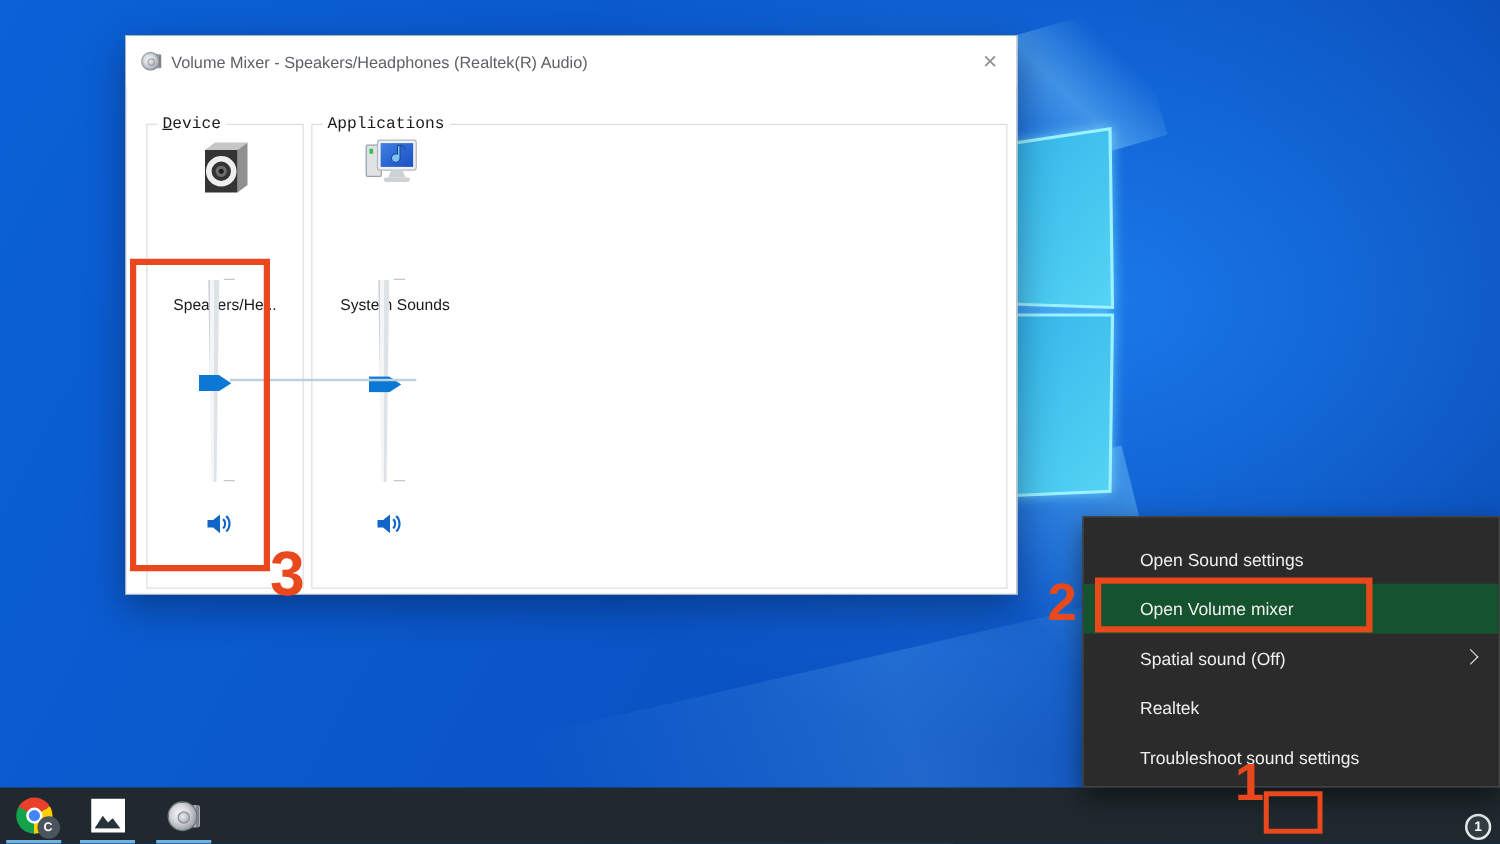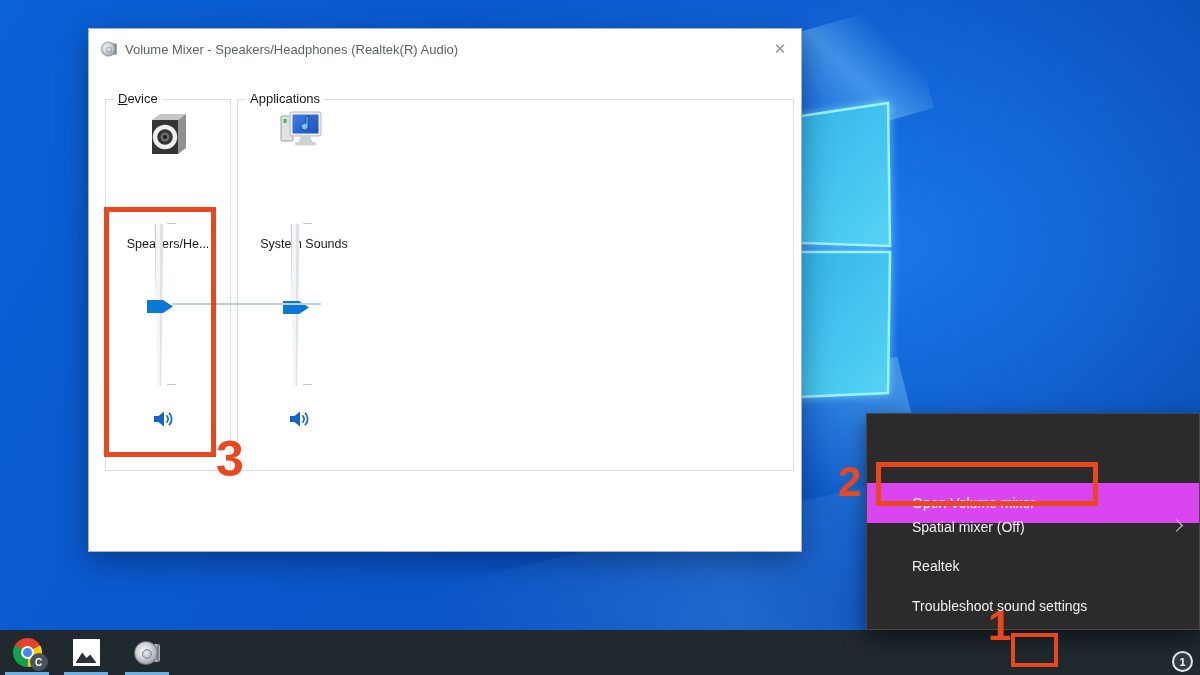--- a/index.html
+++ b/index.html
@@ -15,30 +15,30 @@
   .beam{pointer-events:none;}
   #beam-top{left:762px;top:22px;width:160px;height:110px;transform:rotate(-16deg);
     background:linear-gradient(60deg,rgba(140,220,255,0) 18%,rgba(140,220,255,.38) 55%,rgba(140,220,255,0) 82%);}
   #beam-bottom{left:770px;top:372px;width:150px;height:170px;transform:rotate(-14deg);
     background:linear-gradient(240deg,rgba(140,220,255,.34) 10%,rgba(140,220,255,0) 70%);}
   #beam-wide{left:340px;top:520px;width:780px;height:160px;transform:rotate(-13deg);
     background:linear-gradient(to right,rgba(110,190,255,0) 12%,rgba(110,190,255,.22) 50%,rgba(110,190,255,0) 86%);}
   #win-logo{left:770px;top:90px;filter:drop-shadow(0 0 5px rgba(120,230,255,.75));}
 
   
-  #vmwin{left:88px;top:28px;width:714px;height:524px;background:#fff;
+  #vmwin{left:100px;top:28px;width:714px;height:448px;background:#fff;
     border:1px solid #a8b4bd;box-shadow:0 10px 28px rgba(0,10,40,.38);z-index:5;}
   #vm-titlebar{left:0;top:0;width:100%;height:40px;background:#fff;}
   #vm-title{left:36px;top:13px;font-size:13px;color:#5d6166;white-space:nowrap;}
   #vm-close{right:6px;top:6px;width:30px;height:28px;display:flex;align-items:center;justify-content:center;
     color:#8f9398;font-size:15px;cursor:default;}
   .groupbox{border:1px solid #dcdfe2;background:#fff;}
   #grp-device{left:16px;top:70px;width:126px;height:372px;}
   #grp-apps{left:148px;top:70px;width:557px;height:372px;}
-  .grouplabel{top:-9px;left:8px;background:#fff;padding:0 4px;font-size:13px;color:#1a1a1a;}
+  .grouplabel{top:-9px;left:8px;background:#fff;padding:0 4px;font-size:13px;color:#1a1a1a;font-family:Liberation Mono, monospace;}
   #grp-device .grouplabel::first-letter{text-decoration:underline;}
   .applabel{top:137px;left:0;width:100%;text-align:center;font-size:12.5px;color:#1a1a1a;}
   #grp-apps .applabel{width:132px;}
   .slider-track{width:10px;height:162px;top:124px;
     background:linear-gradient(to right,#cdd2d6 0 18%,#f3f5f6 18% 55%,#dfe3e6 55% 100%);
     clip-path:polygon(6% 0,94% 0,72% 100%,32% 100%);}
   .slider-thumb{width:26px;height:13px;background:#0c78d6;
     clip-path:polygon(0 0,62% 0,100% 50%,62% 100%,0 100%);}
   .tick{width:9px;height:1px;background:#c4c8cc;}
   #link-line{left:83px;top:274px;width:149px;height:2px;background:#bdd0df;}
@@ -56,21 +56,21 @@
   .rednum{color:#e8481c;font-weight:bold;z-index:35;line-height:1;pointer-events:none;}
   #num3{left:216px;top:434px;font-size:50px;}
   #num2{left:838px;top:461px;font-size:42px;}
   #num1{left:988px;top:605px;font-size:42px;}
 
   
   #ctxmenu{left:866px;top:413px;width:334px;height:217px;background:#2b2b2b;
     border:1px solid #474747;box-shadow:0 8px 20px rgba(0,0,0,.5);z-index:20;}
   .menurow{left:0;width:100%;height:40px;display:flex;align-items:center;padding-left:45px;
     font-size:14px;color:#f0f0f0;cursor:default;}
-  .menurow.hl{background:#d946ef;margin-top:16px;}
+  .menurow.hl{background:#14532d;}
   .chev-right{position:absolute;right:18px;top:14px;width:9px;height:9px;
     border-top:1.5px solid #d9d9d9;border-right:1.5px solid #d9d9d9;transform:rotate(45deg);}
 
   
   #taskbar{left:0;top:630px;width:1200px;height:45px;background:#1f292e;z-index:10;}
   .tbtn{top:0;height:45px;width:50px;display:flex;align-items:center;justify-content:center;}
   .tbtn .underline{position:absolute;bottom:0;left:3px;right:3px;height:3px;background:#6fb2e2;}
   
   .chrome{position:relative;width:29px;height:29px;border-radius:50%;
     background:conic-gradient(from -60deg,#e8402a 0 120deg,#ffce00 120deg 240deg,#12a24b 240deg 360deg);}
@@ -189,25 +189,28 @@
       </div>
     </div>
 
     <div class="abs" id="link-line"></div>
   </div>
 
   <div class="abs redbox" id="redbox3"></div>
   <div class="abs rednum" id="num3">3</div>
 
   <div class="abs" id="ctxmenu">
+    <div class="abs menurow" style="top:14px;">
+      <span>Open Sound settings</span>
+    </div>
     <div class="abs menurow hl" style="top:53px;">
       <span>Open Volume mixer</span>
     </div>
     <div class="abs menurow" style="top:93px;">
-      <span>Spatial mixer (Off)</span>
+      <span>Spatial sound (Off)</span>
       <span class="chev-right"></span>
     </div>
     <div class="abs menurow" style="top:132px;">
       <span>Realtek</span>
     </div>
     <div class="abs menurow" style="top:172px;">
       <span>Troubleshoot sound settings</span>
     </div>
   </div>
   <div class="abs redbox" id="redbox2"></div>

